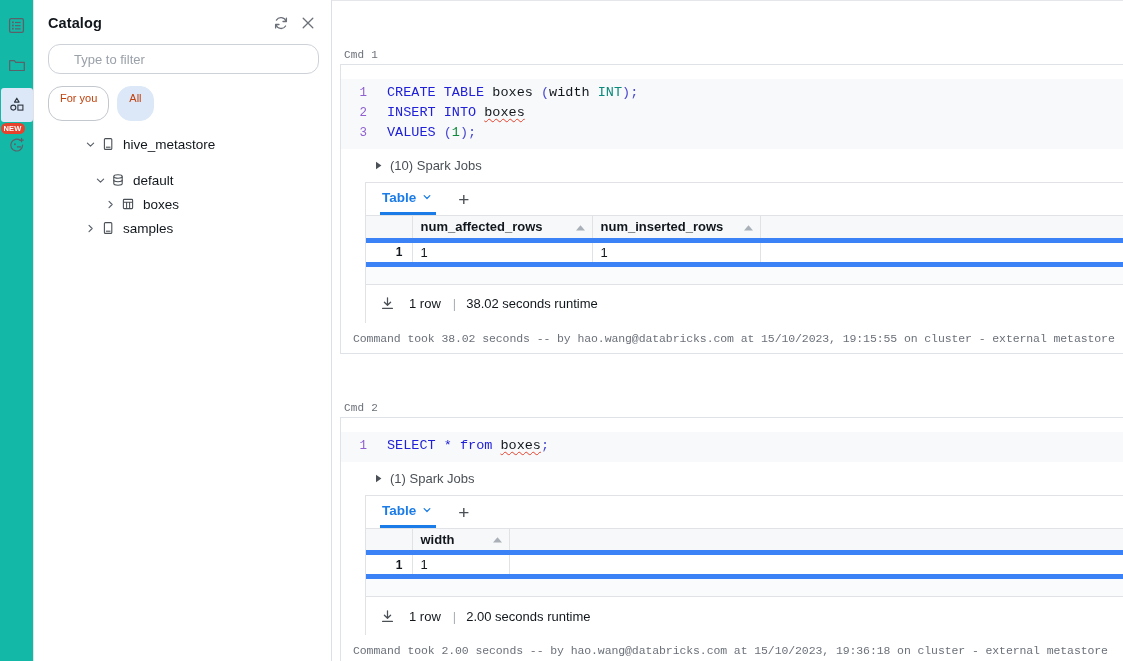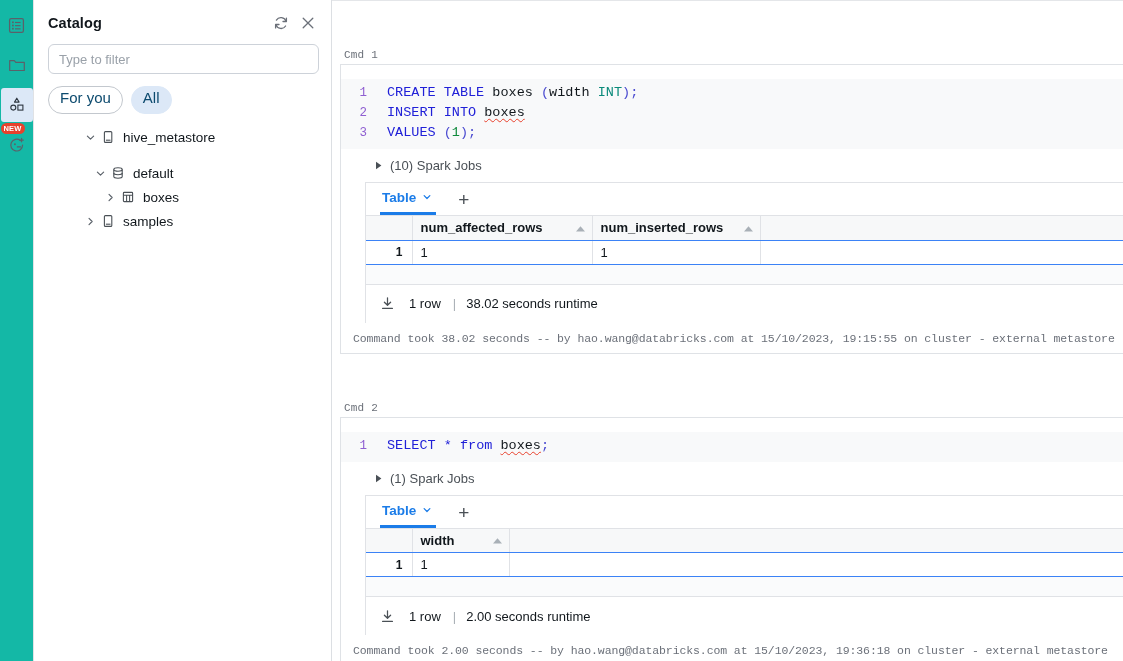--- a/index.html
+++ b/index.html
@@ -52,32 +52,32 @@
   }
   .catalog-title {
     font-size: 14.5px; font-weight: bold; color: #11171c;
     flex: 1; letter-spacing: .1px;
   }
   .head-icon { width: 22px; height: 22px; display:flex; align-items:center; justify-content:center; cursor: pointer; margin-left: 5px; }
 
   .filter-wrap { padding: 0 12px 0 14px; }
   .filter-input {
     width: 100%; height: 30px;
-    border: 1px solid #cdd2d9; border-radius: 6px;
-    padding: 0 10px; font-size: 13px; color: #11171c;
+    border: 1px solid #cdd2d9; border-radius: 12px;
+    padding: 0 25px; font-size: 13px; color: #11171c;
     font-family: "Liberation Sans", sans-serif;
     outline: none; background: #fff;
   }
   .filter-input::placeholder { color: #9aa1a9; }
 
   .pills { display: flex; gap: 8px; padding: 12px 0 8px 14px; }
   .pill {
-    border-radius: 14px; font-size: 15px;
-    padding: 4px 11px 8px 11px; cursor: pointer;
-    line-height: 14px; color: #0c4a6e;
+    border-radius: 14px; font-size: 11px;
+    padding: 4px 11px 15px 11px; cursor: pointer;
+    line-height: 14px; color: #c2410c;
   }
   .pill.outline { border: 1px solid #c3c8ce; background: #fff; }
   .pill.filled { background: #dce8f7; border: 1px solid #dce8f7; }
 
   .tree { padding: 3px 0 0 0; flex: 1; overflow: hidden; }
   .tree-row {
     display: flex; align-items: center;
     height: 24px; font-size: 13.5px; color: #11171c;
     cursor: pointer; padding-right: 8px;
   }
@@ -157,21 +157,21 @@
   }
   .res-plus {
     font-size: 19px; color: #4a5056; font-weight: 300;
     margin-left: 22px; cursor: pointer; line-height: 1;
     padding-bottom: 6px;
   }
   .grid { width: 100%; border-collapse: collapse; table-layout: fixed; }
   .grid th, .grid td {
     font-size: 13px; text-align: left;
     border-right: 1px solid #e0e2e6;
-    border-bottom: 1px solid #3b82f6;
+    border-bottom: 5px solid #3b82f6;
     height: 24px; padding: 0 8px;
     color: #11171c; overflow: hidden; white-space: nowrap;
   }
   .grid th {
     background: #f7f8f9; font-weight: bold;
     position: relative; padding-right: 22px;
   }
   .grid th.idxh { border-right: 1px solid #e0e2e6; }
   .grid td.idx {
     text-align: right; font-weight: bold; font-size: 12px;

